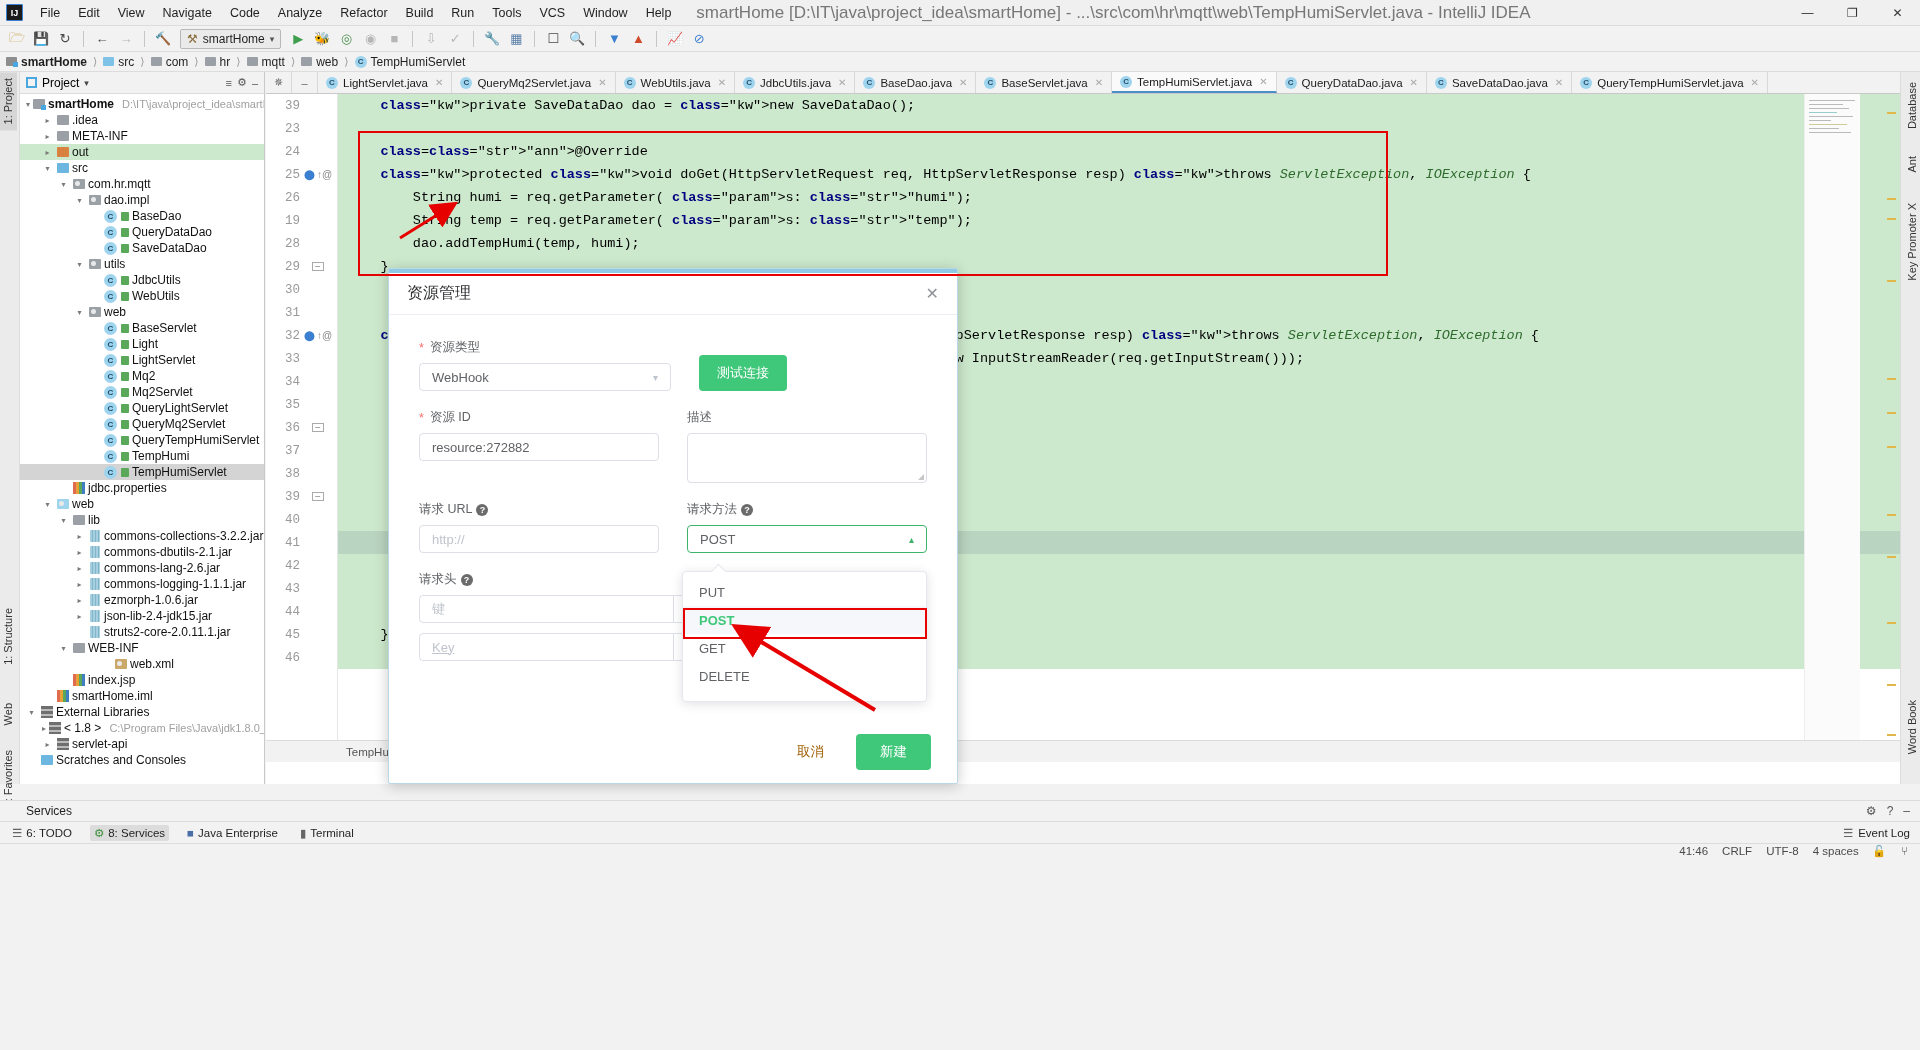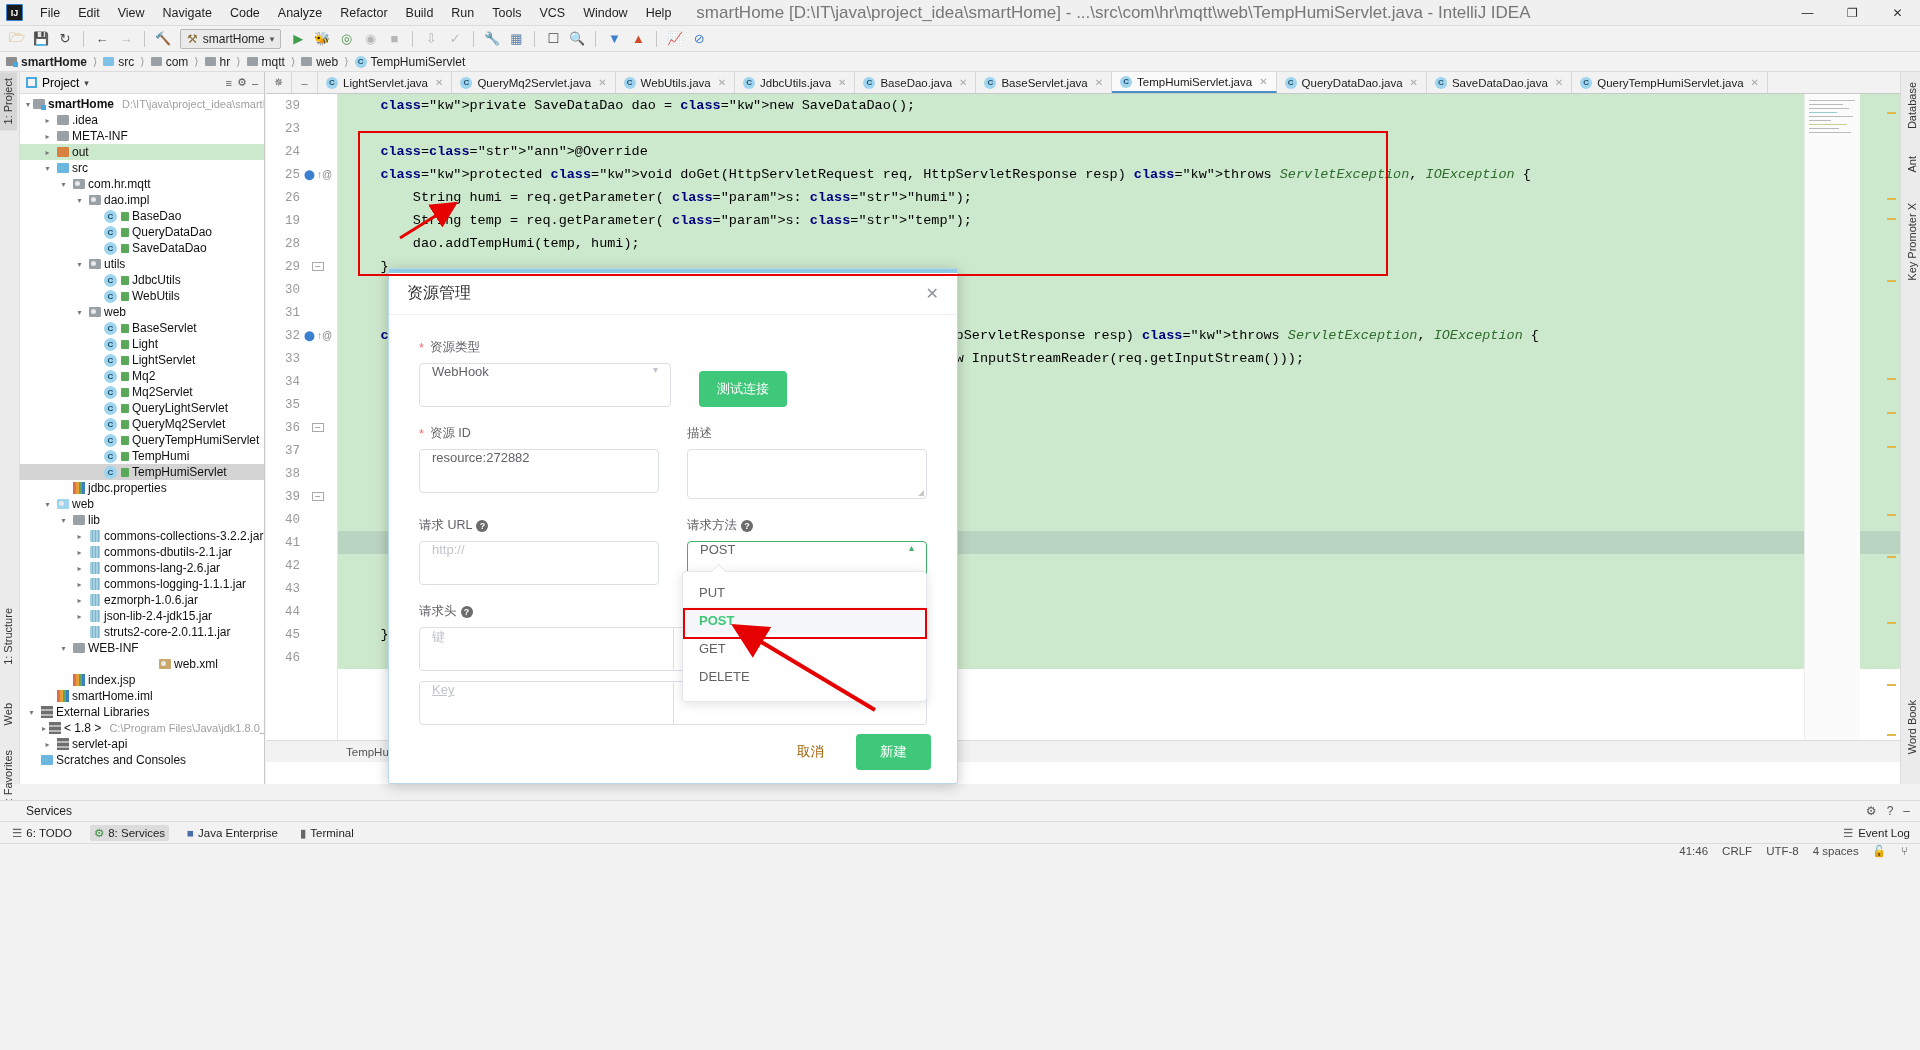--- a/index.html
+++ b/index.html
@@ -219,22 +219,22 @@
   .modal-body { padding:24px 30px 10px 30px; }
   .formrow { display:flex; gap:28px; margin-bottom:18px; }
   .fcol { flex:1; min-width:0; }
   .flabel { font-size:12.5px; color:#606266; margin-bottom:7px; display:flex; align-items:center; gap:4px; }
   .req { color:#f56c6c; margin-right:2px; }
   .qmark {
     width:12px;height:12px;border-radius:50%;background:#6b6b6b;color:#fff;font-size:9px;
     display:inline-flex;align-items:center;justify-content:center;font-weight:bold;
   }
   .inp {
-    height:44px; border:1px solid #dcdfe6; border-radius:4px; background:#fff;
-    display:flex; padding:0 12px; font-size:13px; color:#606266;
+    height:28px; border:1px solid #dcdfe6; border-radius:4px; background:#fff;
+    display:flex; align-items:center; padding:0 12px; font-size:13px; color:#606266;
   }
   .inp.ph { color:#c0c4cc; }
   .inp.focus { border-color:#3fb36a; }
   .inp .caret { margin-left:auto; color:#c0c4cc; font-size:10px; }
   .inp .caret.up { color:#3fb36a; }
   .ta {
     height:50px; border:1px solid #dcdfe6; border-radius:4px; background:#fff;
     position:relative;
   }
   .ta:after {
@@ -671,21 +671,21 @@
           </span>
           <span class="lbl">struts2-core-2.0.11.1.jar</span>
         </div>
         <div class="node" style="padding-left: 38px;">
           <span class="arrow">▾</span>
           <span class="ico">
             <span class="f-gray"></span>
           </span>
           <span class="lbl">WEB-INF</span>
         </div>
-        <div class="node" style="padding-left: 80px; margin-left: 44px;">
+        <div class="node" style="padding-left: 80px;">
           <span class="arrow"></span>
           <span class="ico">
             <span class="f-pkg" style="background:#c9a86a"></span>
           </span>
           <span class="lbl">web.xml</span>
         </div>
         <div class="node" style="padding-left: 38px;">
           <span class="arrow"></span>
           <span class="ico">
             <span class="propico"></span>

